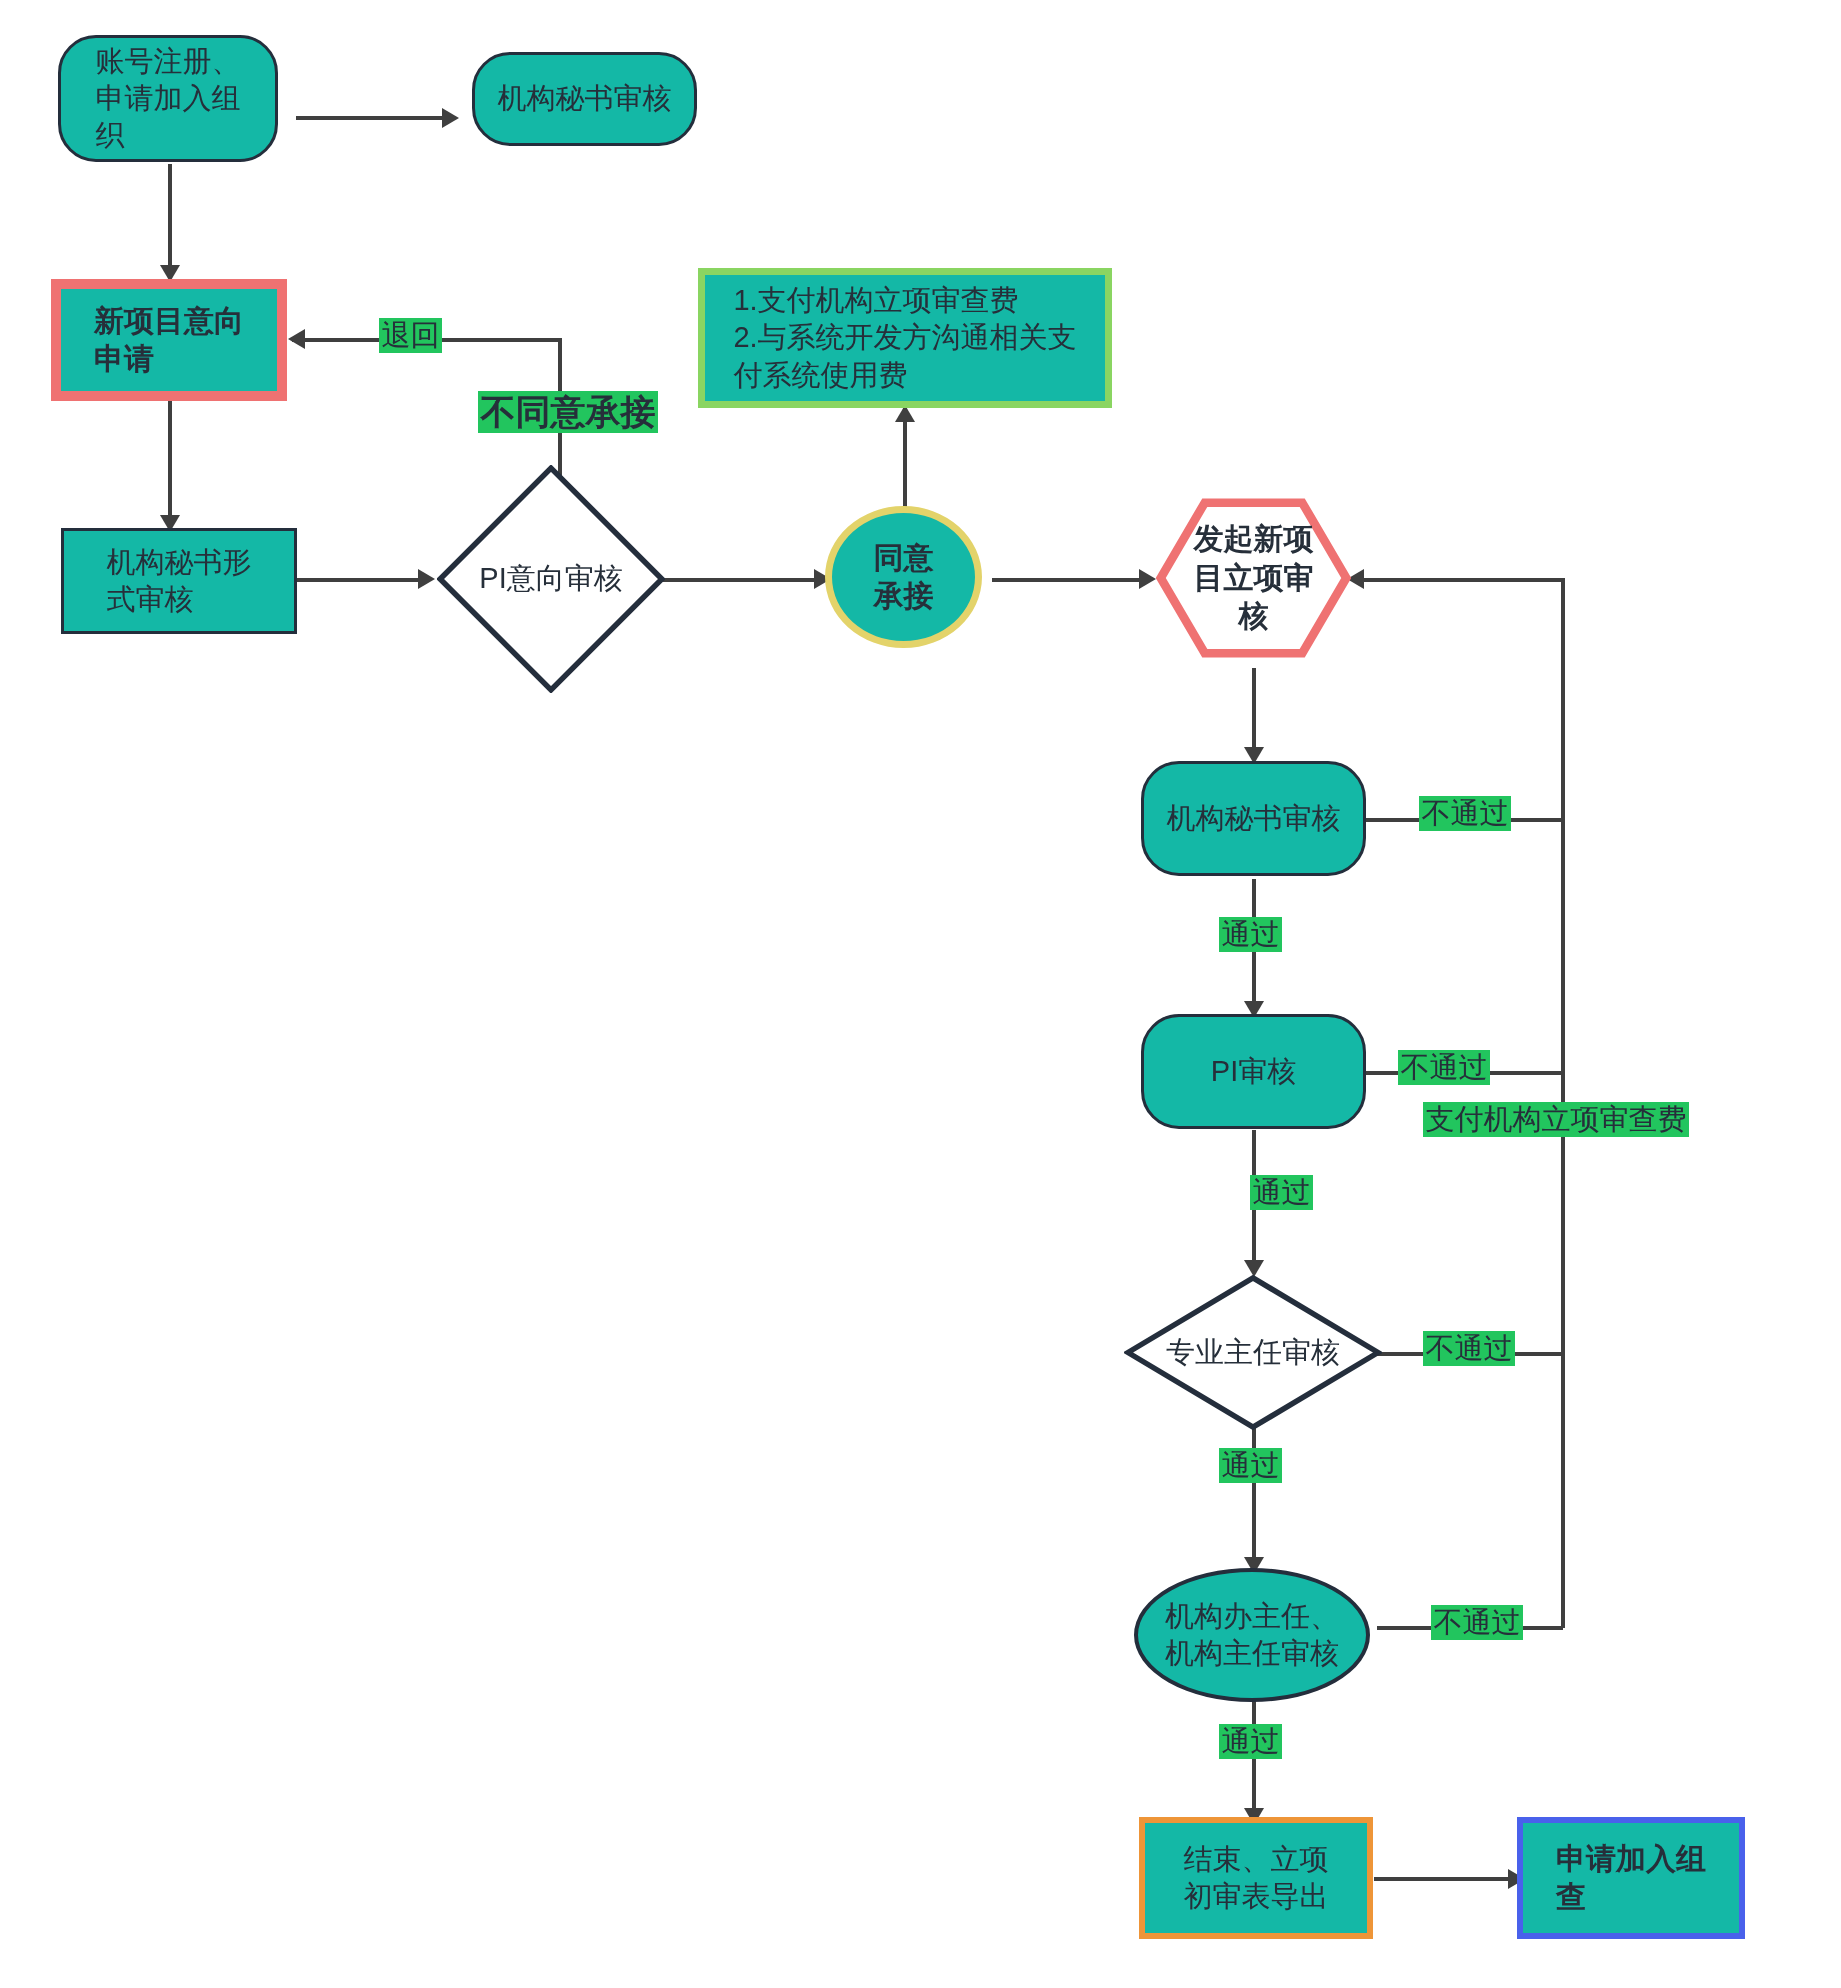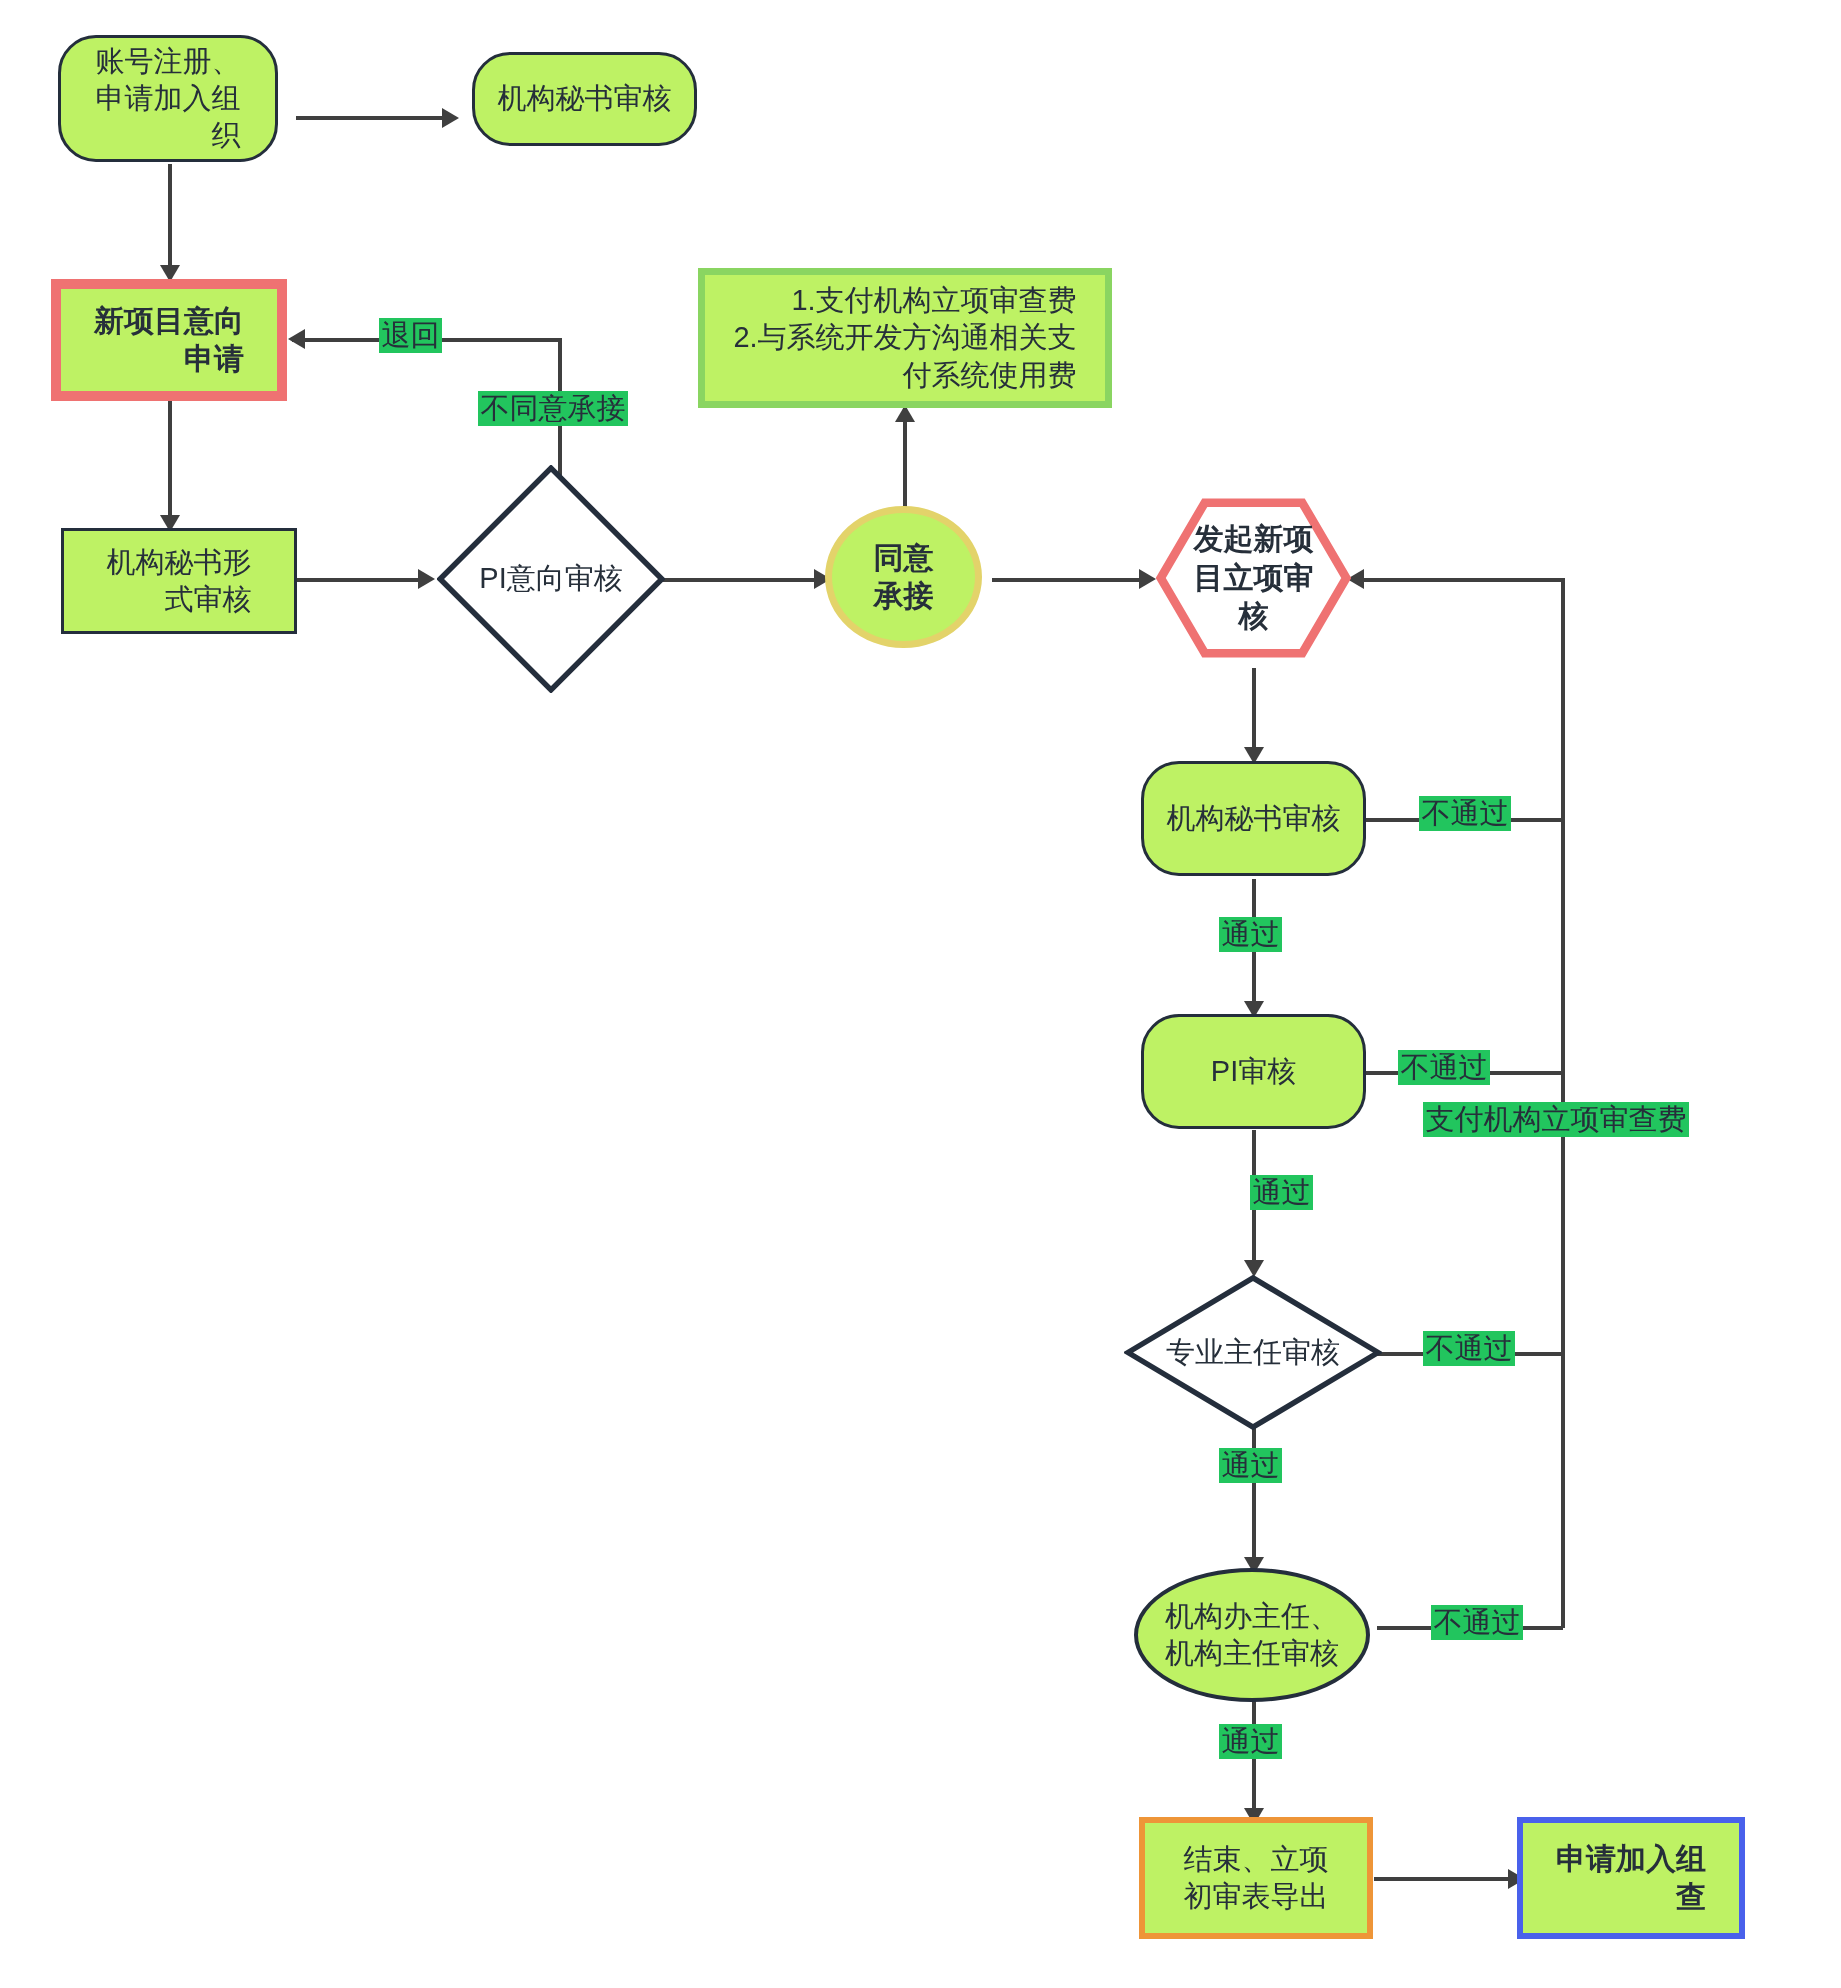--- a/index.html
+++ b/index.html
@@ -14,22 +14,22 @@
     background: #ffffff;
     font-family: "Liberation Sans", "DejaVu Sans", sans-serif;
     overflow: hidden;
   }
   .node {
     position: absolute;
     box-sizing: border-box;
     display: flex;
     align-items: center;
     justify-content: center;
-    text-align: right;
-    background: #bef264;
+    text-align: left;
+    background: #14b8a6;
     color: #262f3a;
     line-height: 1.28;
     white-space: pre-line;
     z-index: 3;
   }
   
   .stadium {
     border: 3.9px solid #242e3c;
     border-radius: 38px;
   }
@@ -223,21 +223,21 @@
 机构主任审核</div>
 
   <div class="node rect-orange" style="left:1139px; top:1817px; width:234px; height:122px; font-size:29px;">结束、立项
 初审表导出</div>
 
   <div class="node rect-blue bold" style="left:1517px; top:1817px; width:228px; height:122px; font-size:30px;">申请加入组
 查</div>
 
   <div class="edge-label" style="left:379px; top:318px; font-size:29px;">退回</div>
 
-  <div class="edge-label" style="left:478px; top:391px; font-size:29px;">不同意承接</div>
+  <div class="edge-label" style="left:478px; top:391px; font-size:35px;font-weight:bold;">不同意承接</div>
 
   <div class="edge-label" style="left:1419px; top:796px; font-size:29px;">不通过</div>
 
   <div class="edge-label" style="left:1219px; top:917px; font-size:29px;">通过</div>
 
   <div class="edge-label" style="left:1398px; top:1050px; font-size:29px;">不通过</div>
 
   <div class="edge-label" style="left:1423px; top:1102px; font-size:29px;">支付机构立项审查费</div>
 
   <div class="edge-label" style="left:1250px; top:1175px; font-size:29px;">通过</div>

